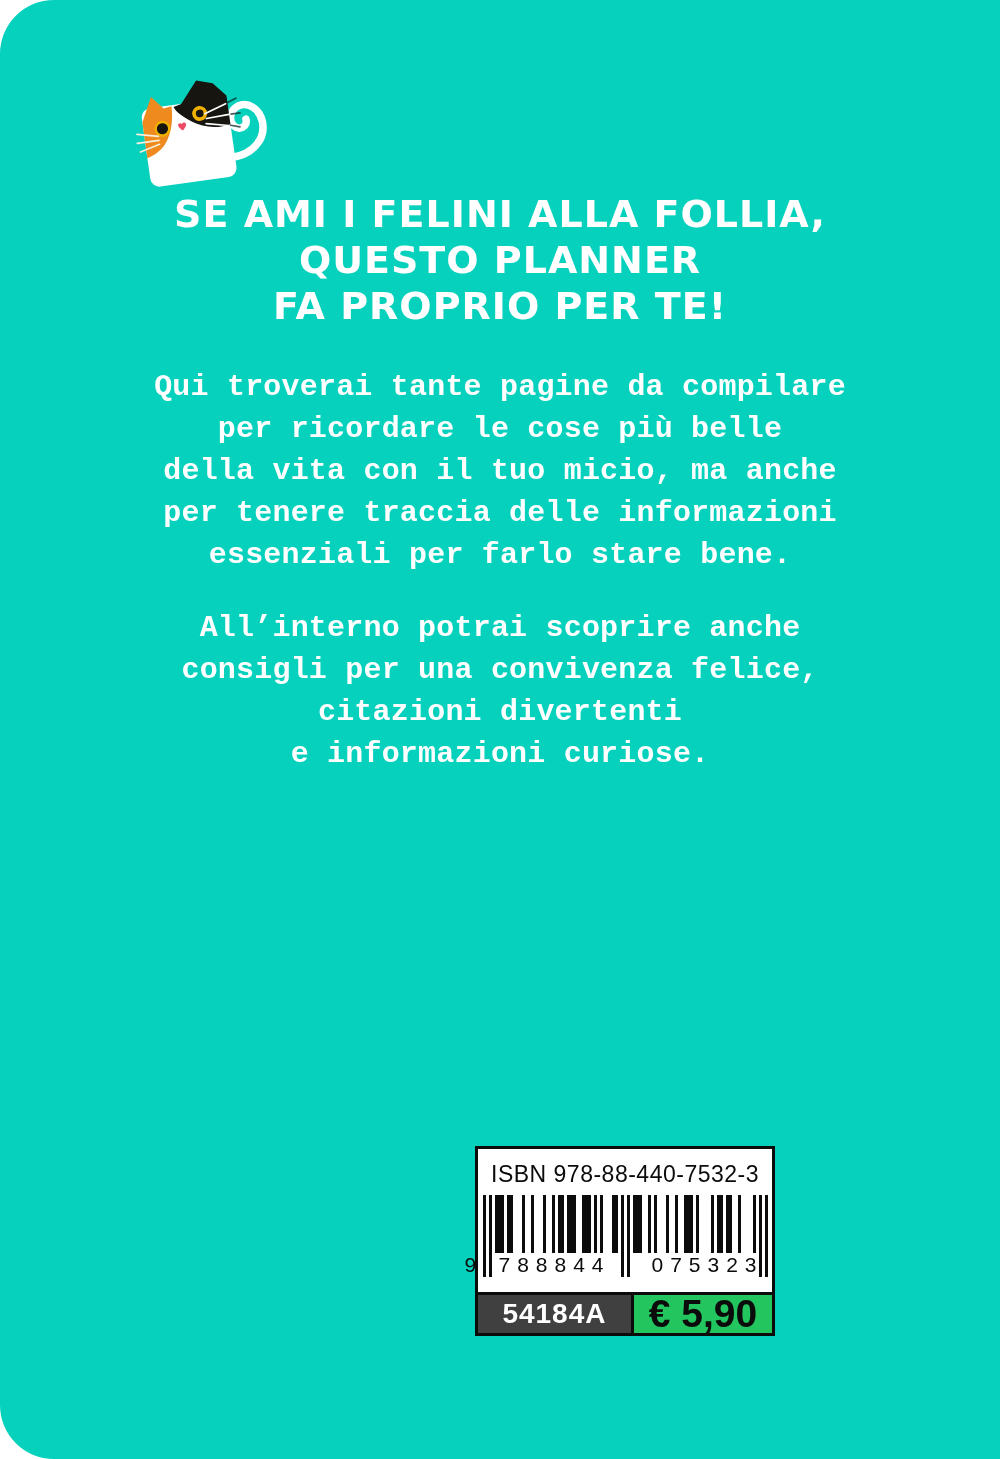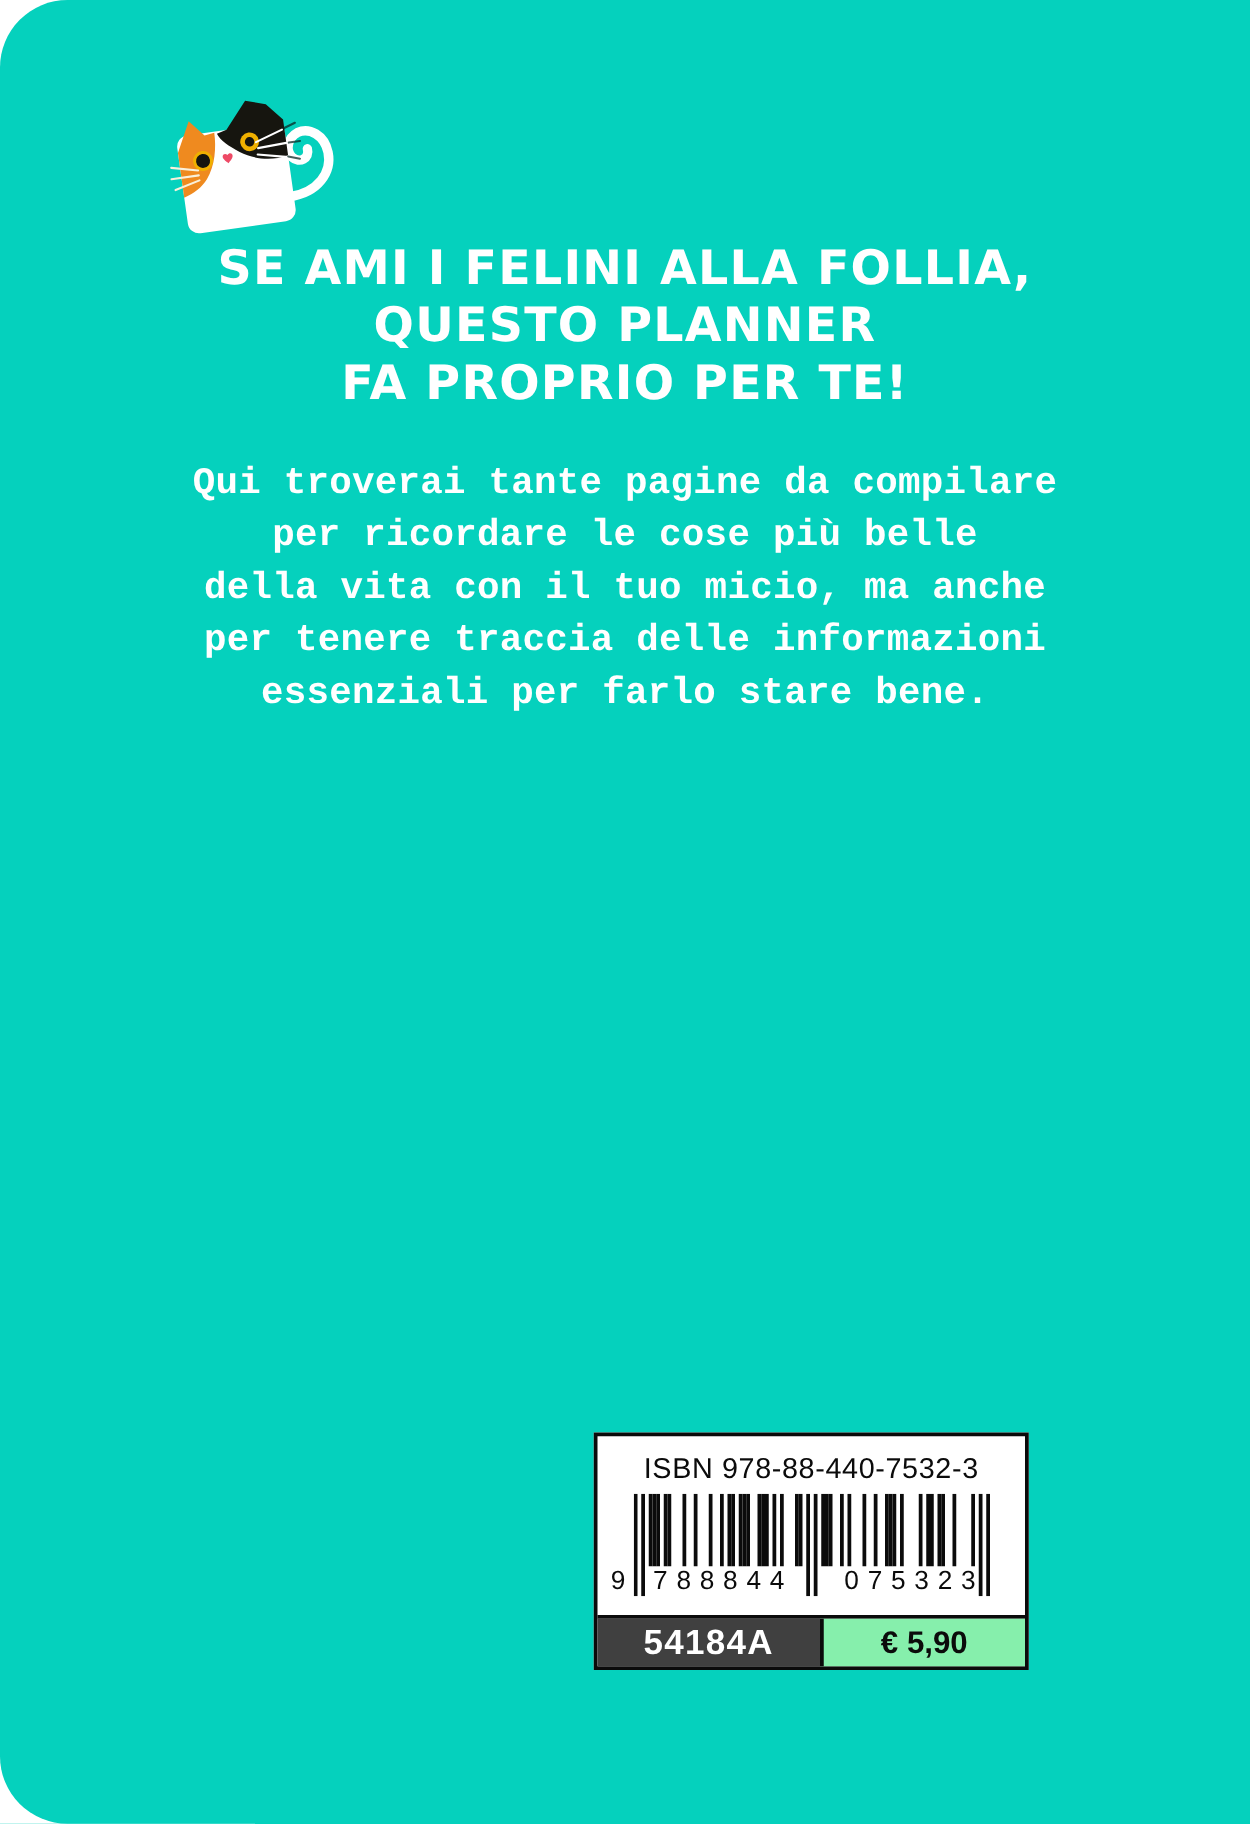--- a/index.html
+++ b/index.html
@@ -61,21 +61,21 @@
     font-weight:700;font-size:30px;line-height:41px;letter-spacing:0.5px;
   }
   .credit{
     position:absolute;left:188px;top:1266px;
     color:var(--credit-ink);
     font-size:20px;line-height:24px;font-weight:400;
     text-align:left;
   }
   .label{
     position:absolute;left:475px;top:1146px;
-    width:348px;height:190px;
+    width:300px;height:190px;
     background:#ffffff;border:3px solid #0b0b0b;
   }
   .isbn{
     margin-top:6px;text-align:center;color:#0b0b0b;
     font-size:23px;line-height:38px;letter-spacing:0.5px;font-weight:400;
   }
   .bars-wrap{
     position:relative;width:285px;height:82px;margin:2px auto 0;
   }
   .bars-wrap svg{position:absolute;left:0;top:0;}
@@ -89,24 +89,24 @@
   .label-bottom{
     position:absolute;left:0;right:0;bottom:0;height:41px;
     display:flex;border-top:3px solid #0b0b0b;
   }
   .code-cell{
     width:52%;background:#404040;color:#ffffff;
     display:flex;align-items:center;justify-content:center;
     font-size:28px;font-weight:700;letter-spacing:1px;
   }
   .price-cell{
-    flex:1;background:#86efac;color:#0b0b0b;
+    flex:1;background:#22c55e;color:#0b0b0b;
     border-left:3px solid #0b0b0b;
     display:flex;align-items:center;justify-content:center;
-    font-size:25px;font-weight:700;
+    font-size:39px;font-weight:700;
   }
 </style>
 </head>
 <body>
 
 <div class="cover">
 
   <svg class="cat" viewBox="0 0 140 112" aria-hidden="true">
     <g transform="rotate(-8 50 60)">
       <path class="c-white-stroke" d="M88,85 C112,85 125,70 124,54 C123,40 112,32 102,35 C94,38 90,47 95,54 C100,60 109,57 108,49" fill="none" stroke-width="7.5" stroke-linecap="round"></path>
@@ -139,20 +139,24 @@
   <div class="headline ml">SE AMI I FELINI ALLA FOLLIA,
 QUESTO PLANNER
 FA PROPRIO PER TE!</div>
 
   <div class="para p1 ml">Qui troverai tante pagine da compilare
 per ricordare le cose più belle
 della vita con il tuo micio, ma anche
 per tenere traccia delle informazioni
 essenziali per farlo stare bene.</div>
 
+  <div class="para p2 ml">All’interno potrai scoprire anche
+consigli per una convivenza felice,
+citazioni divertenti
+e informazioni curiose.</div>
 
 
 
   <div class="label">
     <div class="isbn">ISBN 978-88-440-7532-3</div>
     <div class="bars-wrap">
       <svg id="bars" width="285" height="82" viewBox="0 0 285 82">
           <rect x="0" y="0" width="3" height="82" fill="#0b0b0b"></rect>
           <rect x="6" y="0" width="3" height="82" fill="#0b0b0b"></rect>
           <rect x="12" y="0" width="3" height="58" fill="#0b0b0b"></rect>

